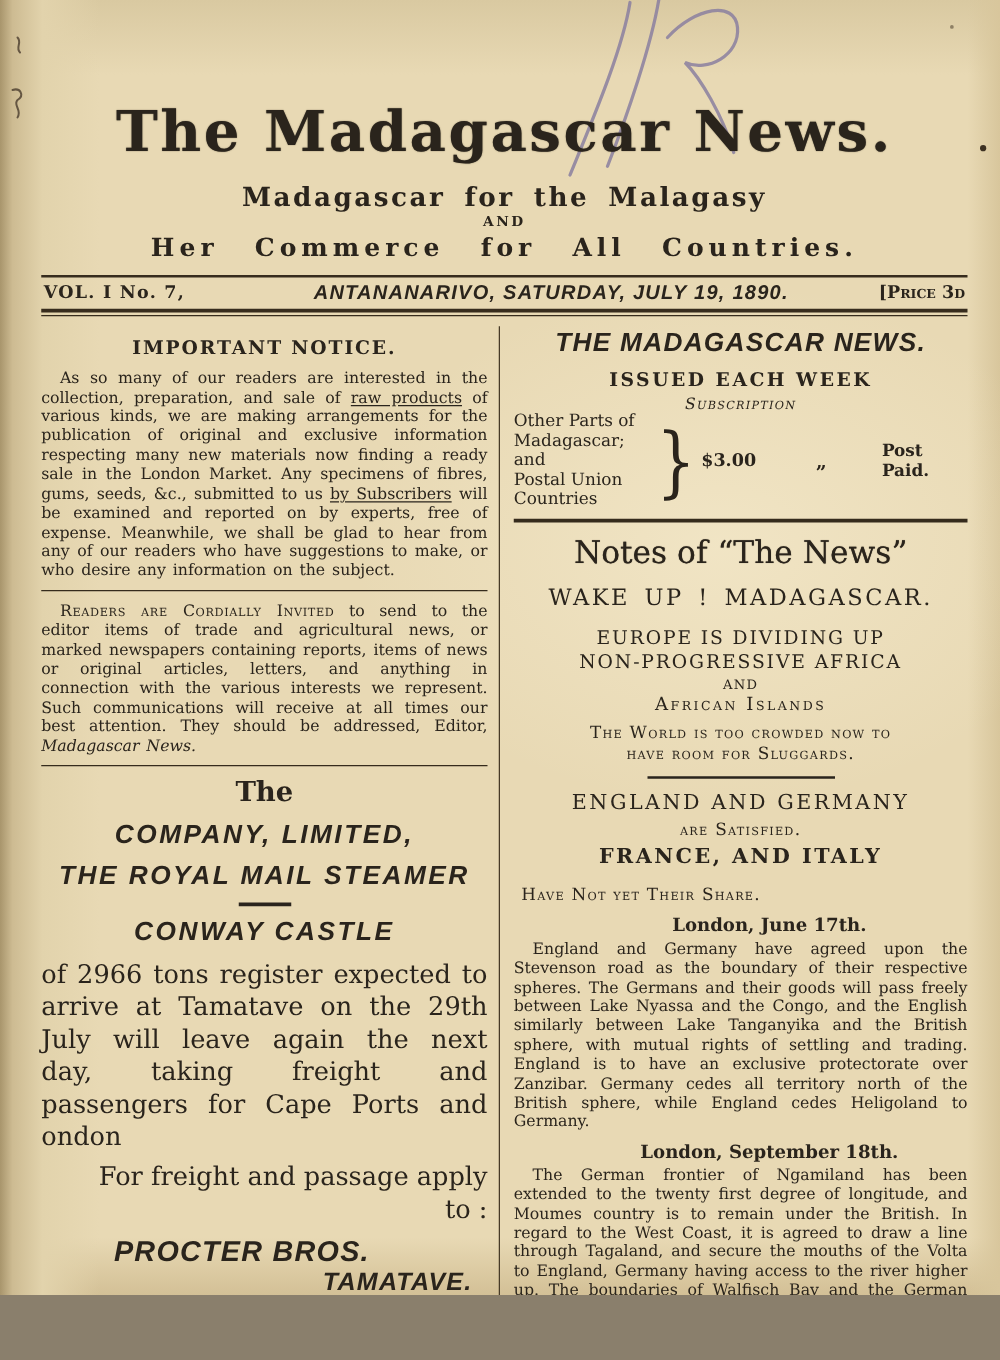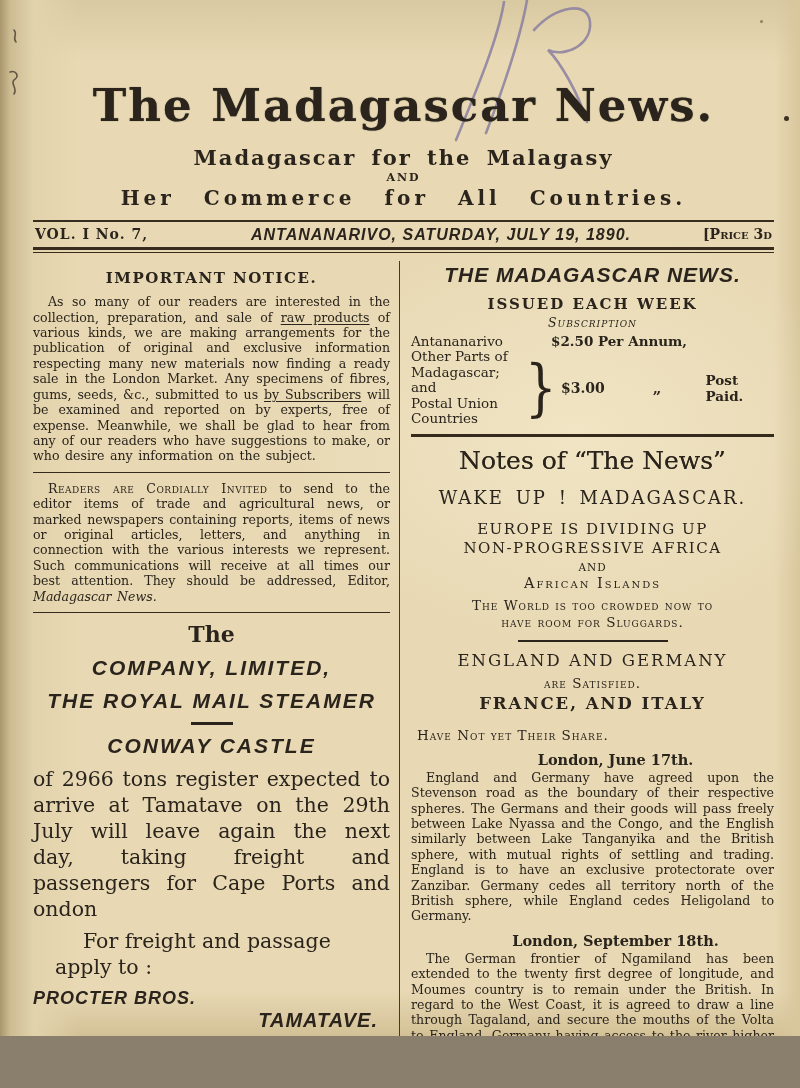--- a/index.html
+++ b/index.html
@@ -42,23 +42,23 @@
   .italic{font-style:italic;}
   .rule-col{border-top:1.5px solid #352b1c;margin:8px 0;}
   .notice-h{margin:8px 0 7px;text-align:center;font-size:15px;font-weight:bold;letter-spacing:1.5px;}
   
   .ad{text-align:center;}
   .ad-the{margin-top:6px;font-size:22px;font-weight:bold;}
   .ad-co{margin-top:9px;font-family:"Liberation Sans",sans-serif;font-style:italic;font-weight:bold;
     font-size:21px;letter-spacing:2px;}
   .ad-dash{width:42px;border-top:3px solid #2a241c;margin:9px auto 8px;}
   .ad-body{margin-top:8px;font-size:20.5px;line-height:26px;text-align:justify;word-spacing:2px;}
-  .ad-apply{margin-top:6px;font-size:20.5px;line-height:26px;text-align:left;text-indent:28px;margin-left:22px;}
-  .ad-sig1{margin-top:8px;margin-right:36px;text-align:left;font-family:"Liberation Sans",sans-serif;
-    font-style:italic;font-weight:bold;font-size:18px;letter-spacing:1px;}
+  .ad-apply{margin-top:6px;font-size:20.5px;line-height:26px;text-align:right;text-indent:28px;}
+  .ad-sig1{margin-top:8px;margin-right:36px;text-align:center;font-family:"Liberation Sans",sans-serif;
+    font-style:italic;font-weight:bold;font-size:23px;letter-spacing:1px;}
   .ad-sig2{margin-right:12px;text-align:right;font-family:"Liberation Sans",sans-serif;
     font-style:italic;font-weight:bold;font-size:20px;letter-spacing:1px;}
   
   .paper-title{margin:2px 0 0;text-align:center;font-family:"Liberation Sans",sans-serif;
     font-style:italic;font-weight:bold;font-size:21px;letter-spacing:1px;}
   .issued{margin-top:8px;text-align:center;font-size:15px;font-weight:bold;letter-spacing:2px;}
   .subscription{margin-top:2px;text-align:center;font-size:12.5px;font-variant:small-caps;letter-spacing:1px;font-style:italic;}
   .sub-row1{display:flex;align-items:baseline;font-size:13.5px;margin-top:3px;}
   .sub-row1 .lbl{width:140px;}
   .sub-row1 .val{font-weight:bold;}
@@ -162,24 +162,20 @@
         </div>
 
       </div>
 
       <div class="col-right">
 
         <h2 class="paper-title">THE MADAGASCAR NEWS.</h2>
         <div class="issued">ISSUED EACH WEEK</div>
         <div class="subscription">Subscription</div>
 
-        <div class="sub-row1">
-          <span class="lbl">Antananarivo</span>
-          <span class="val">$2.50 Per Annum,</span>
-        </div>
 
         <div class="sub-row2">
           <div class="sub-group">
             <div>Other Parts of</div>
             <div>Madagascar; and</div>
             <div>Postal Union</div>
             <div>Countries</div>
           </div>
           <span class="sub-brace">}</span>
           <span class="sub-val">$3.00</span>

